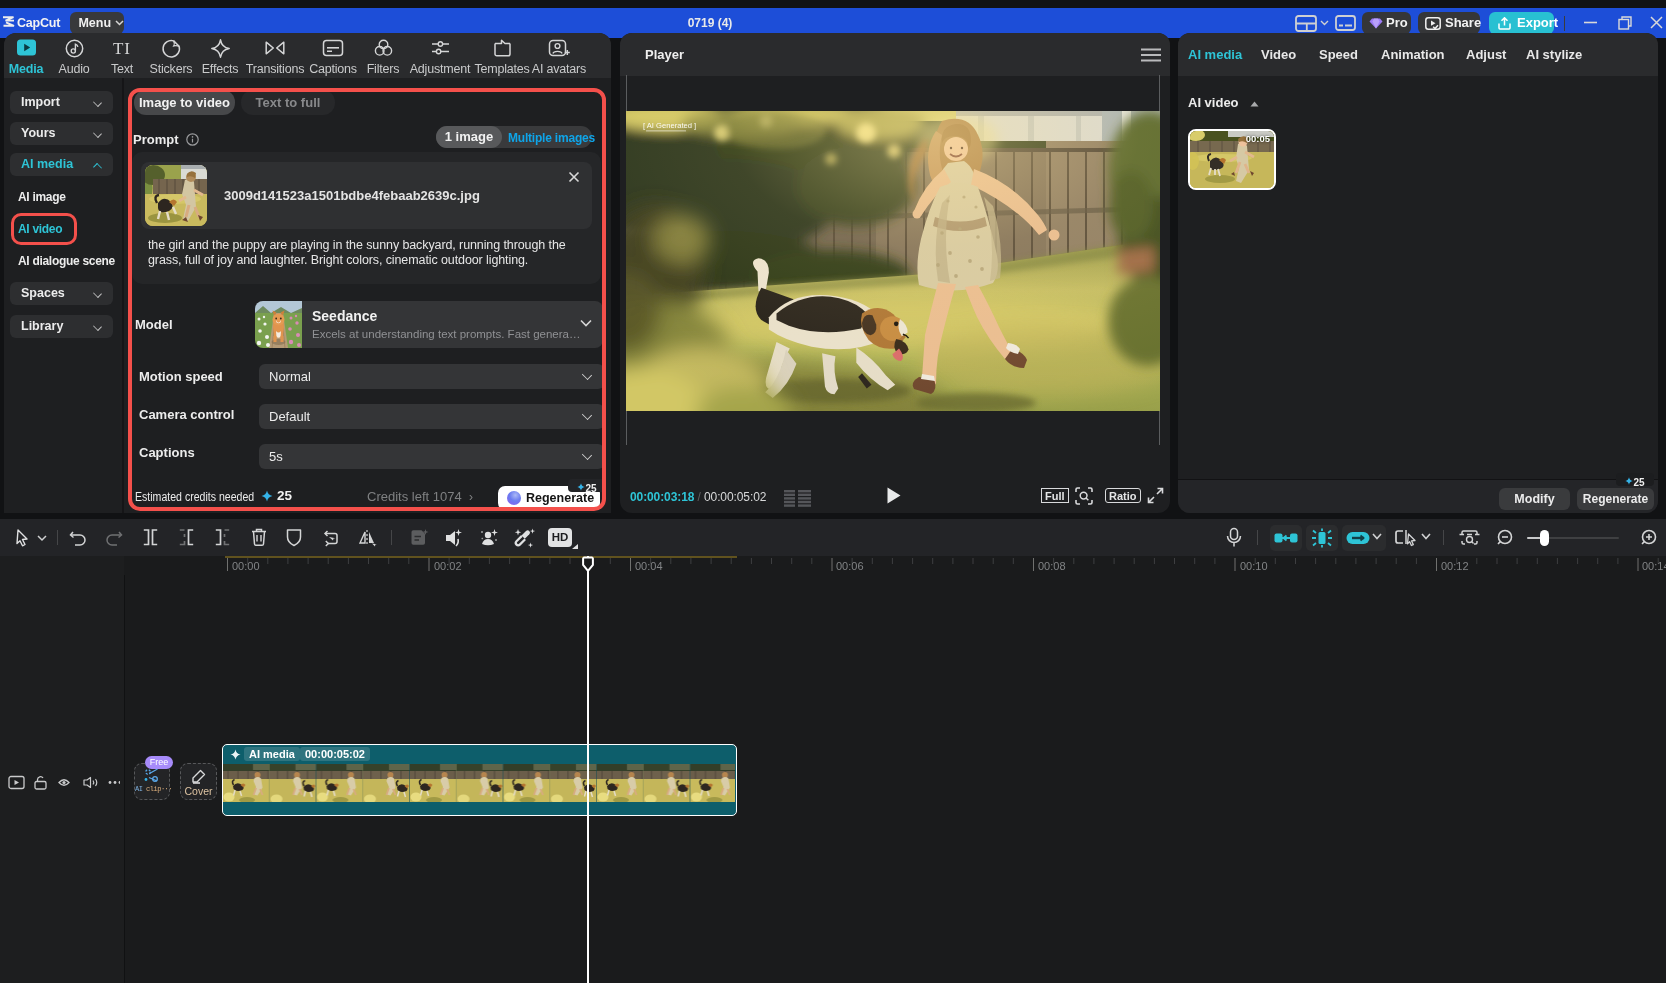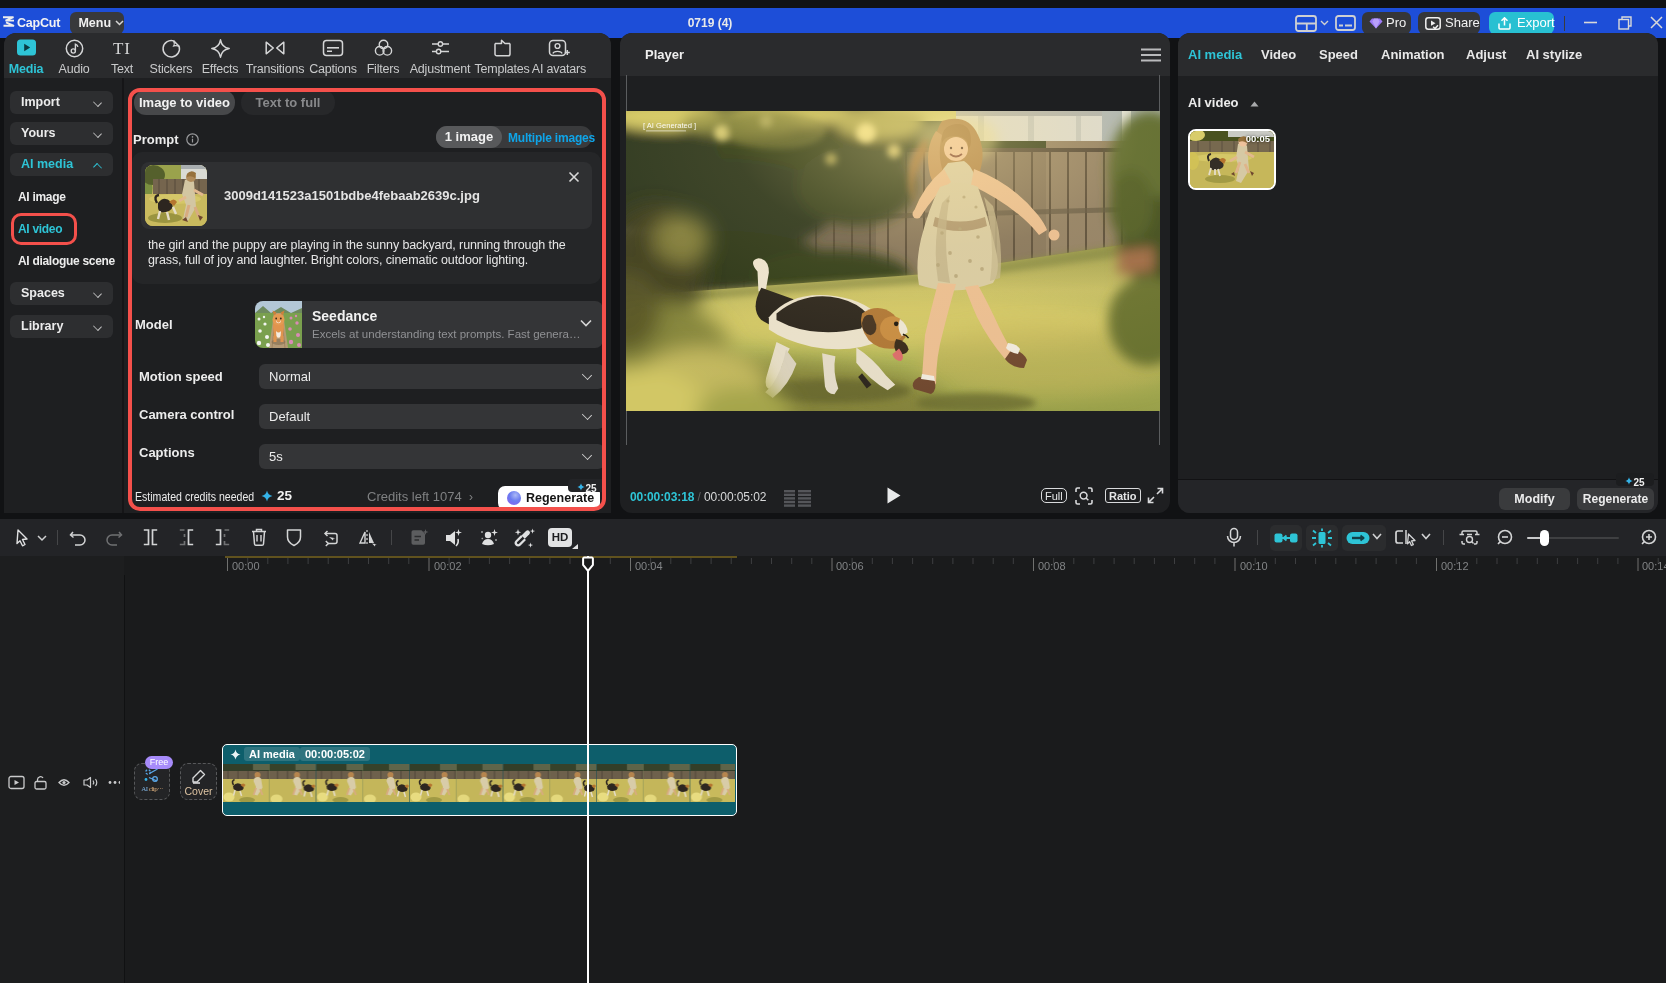--- a/index.html
+++ b/index.html
@@ -6,21 +6,21 @@
   html,body { width:1666px; height:983px; background:#111214; overflow:hidden;
     font-family:"Liberation Sans", sans-serif; }
   .abs { position:absolute; }
   
   #topbar { position:absolute; left:0; top:0; width:1666px; height:30px; background:#1d4ed8;margin-top:8px; }
   .menu-btn { position:absolute; left:70px; top:4px; width:54px; height:22px; background:#38393b;
     border-radius:6px; color:#f0f0f0; font-size:12.5px; font-weight:bold; line-height:22px; padding-left:8px;text-align:center; }
   #title { position:absolute; left:560px; top:8px; width:300px; text-align:center; color:#e9e9e9;
     font-size:12px; font-weight:bold; }
   .pill { position:absolute; top:4px; height:22px; border-radius:6px; background:#353638; color:#f2f2f2;
-    font-size:13px; font-weight:normal; line-height:22px; }
+    font-size:13px; font-weight:bold; line-height:22px; }
   
   .panel { position:absolute; background:#1e1f21; border-radius:12px; overflow:hidden; }
   .phead { position:absolute; left:0; top:0; right:0; height:43px; background:#2a2b2d; }
   
   .tab { position:absolute; top:38px; width:90px; text-align:center; color:#c9cacb; font-size:12.5px;
     white-space:nowrap; letter-spacing:-0.2px; }
   .tab .ic { height:22px; margin-bottom:2px; }
   
   .side-btn { position:absolute; left:6px; width:103px; height:23px; background:#2d2e30; border-radius:6px;
     color:#ececec; font-size:12.5px; font-weight:bold; line-height:23px; padding-left:11px; }
@@ -509,21 +509,21 @@
     <rect x="14" y="0" width="13" height="2.4"></rect>
         <rect x="14" y="3.6" width="13" height="2.4"></rect>
         <rect x="14" y="7.2" width="13" height="2.4"></rect>
         <rect x="14" y="10.8" width="13" height="2.4"></rect>
         <rect x="14" y="14.4" width="13" height="2.4"></rect>
       </g>
   </svg>
   <svg class="abs" style="left:266px;top:453px" width="16" height="19" viewBox="0 0 16 19">
       <path d="M1.5 1.5 L14.5 9.5 L1.5 17.5 Z" fill="#e8e9ea"></path>
     </svg>
-  <div class="abs" style="left:421px;top:455px;border:1.5px solid #d9dadc;border-radius:5px;color:#e4e5e6;font-size:11px;font-weight:normal;padding:0.5px 3px">Full</div>
+  <div class="abs" style="left:421px;top:455px;border:1.5px solid #d9dadc;border-radius:0;color:#e4e5e6;font-size:11px;font-weight:bold;padding:0.5px 3px">Full</div>
   <svg class="abs" style="left:455px;top:454px" width="18" height="18" viewBox="0 0 18 18">
     <path d="M1 5 V2.5 A1.5 1.5 0 0 1 2.5 1 H5 M13 1 H15.5 A1.5 1.5 0 0 1 17 2.5 V5 M17 13 V15.5 A1.5 1.5 0 0 1 15.5 17 H13 M5 17 H2.5 A1.5 1.5 0 0 1 1 15.5 V13" stroke="#d9dadc" stroke-width="1.6" fill="none"></path>
     <circle cx="8.6" cy="8.6" r="3.4" stroke="#d9dadc" stroke-width="1.5" fill="none"></circle>
       <path d="M11 11 L13.4 13.2" stroke="#d9dadc" stroke-width="1.5"></path>
   </svg>
   <div class="abs" style="left:485px;top:455px;border:1.5px solid #d9dadc;border-radius:3px;color:#e4e5e6;font-size:11px;font-weight:bold;padding:0.5px 3px">Ratio</div>
   <svg class="abs" style="left:527px;top:454px" width="17" height="17" viewBox="0 0 17 17">
     <path d="M10.5 1.5 H15.5 V6.5 M15.5 1.5 L10 7 M6.5 15.5 H1.5 V10.5 M1.5 15.5 L7 10" stroke="#d9dadc" stroke-width="1.6" fill="none"></path>
   </svg>
 </div>
@@ -804,21 +804,21 @@
       <circle cx="112" cy="7.5" r="1.4" fill="#c9cacb"></circle>
   </svg>
 
   <div class="dashed-btn" style="left:134px;top:244px;width:36px;height:37px">
     <svg style="margin:4px auto 0" width="16" height="14" viewBox="0 0 16 14">
       <circle cx="4" cy="4" r="2.3" stroke="#5aa7e8" stroke-width="1.3" fill="none" stroke-dasharray="2 1.5"></circle>
       <circle cx="11" cy="11" r="2.3" stroke="#5aa7e8" stroke-width="1.3" fill="none"></circle>
       <path d="M5.5 5.5 L13.5 1 M5 9.5 L13 13" stroke="#5aa7e8" stroke-width="1.3"></path>
       <circle cx="2" cy="11.5" r="1.4" fill="#35b3e8"></circle>
     </svg>
-    <div style="font-family:Liberation Serif, serif;font-size:7px;margin-top:3px;white-space:nowrap;letter-spacing:-0.5px"><span style="color:#7fb2e0">AI</span> <span style="color:#e0b27f">clip···</span></div>
+    <div style="font-family:Liberation Mono, monospace;font-size:7px;margin-top:3px;white-space:nowrap;letter-spacing:-0.5px"><span style="color:#7fb2e0">AI</span> <span style="color:#e0b27f">clip···</span></div>
   </div>
   <div class="abs" style="left:145px;top:237px;width:28px;height:13px;background:#a78bfa;border-radius:7px;color:#fff;font-size:9px;text-align:center;line-height:13px;z-index:5">Free</div>
   <div class="dashed-btn" style="left:180px;top:244px;width:37px;height:37px">
     <svg style="margin:5px auto 0" width="15" height="15" viewBox="0 0 15 15">
       <path d="M9.5 1.5 L13.5 5.5 L6 13 H2 V9 Z" stroke="#d8d9da" stroke-width="1.4" fill="none" stroke-linejoin="round"></path>
       <path d="M2 14 H9" stroke="#d8d9da" stroke-width="1.6"></path>
     </svg>
     <div style="font-size:10.5px;margin-top:1px;color:#ddc3a2">Cover</div>
   </div>
 

